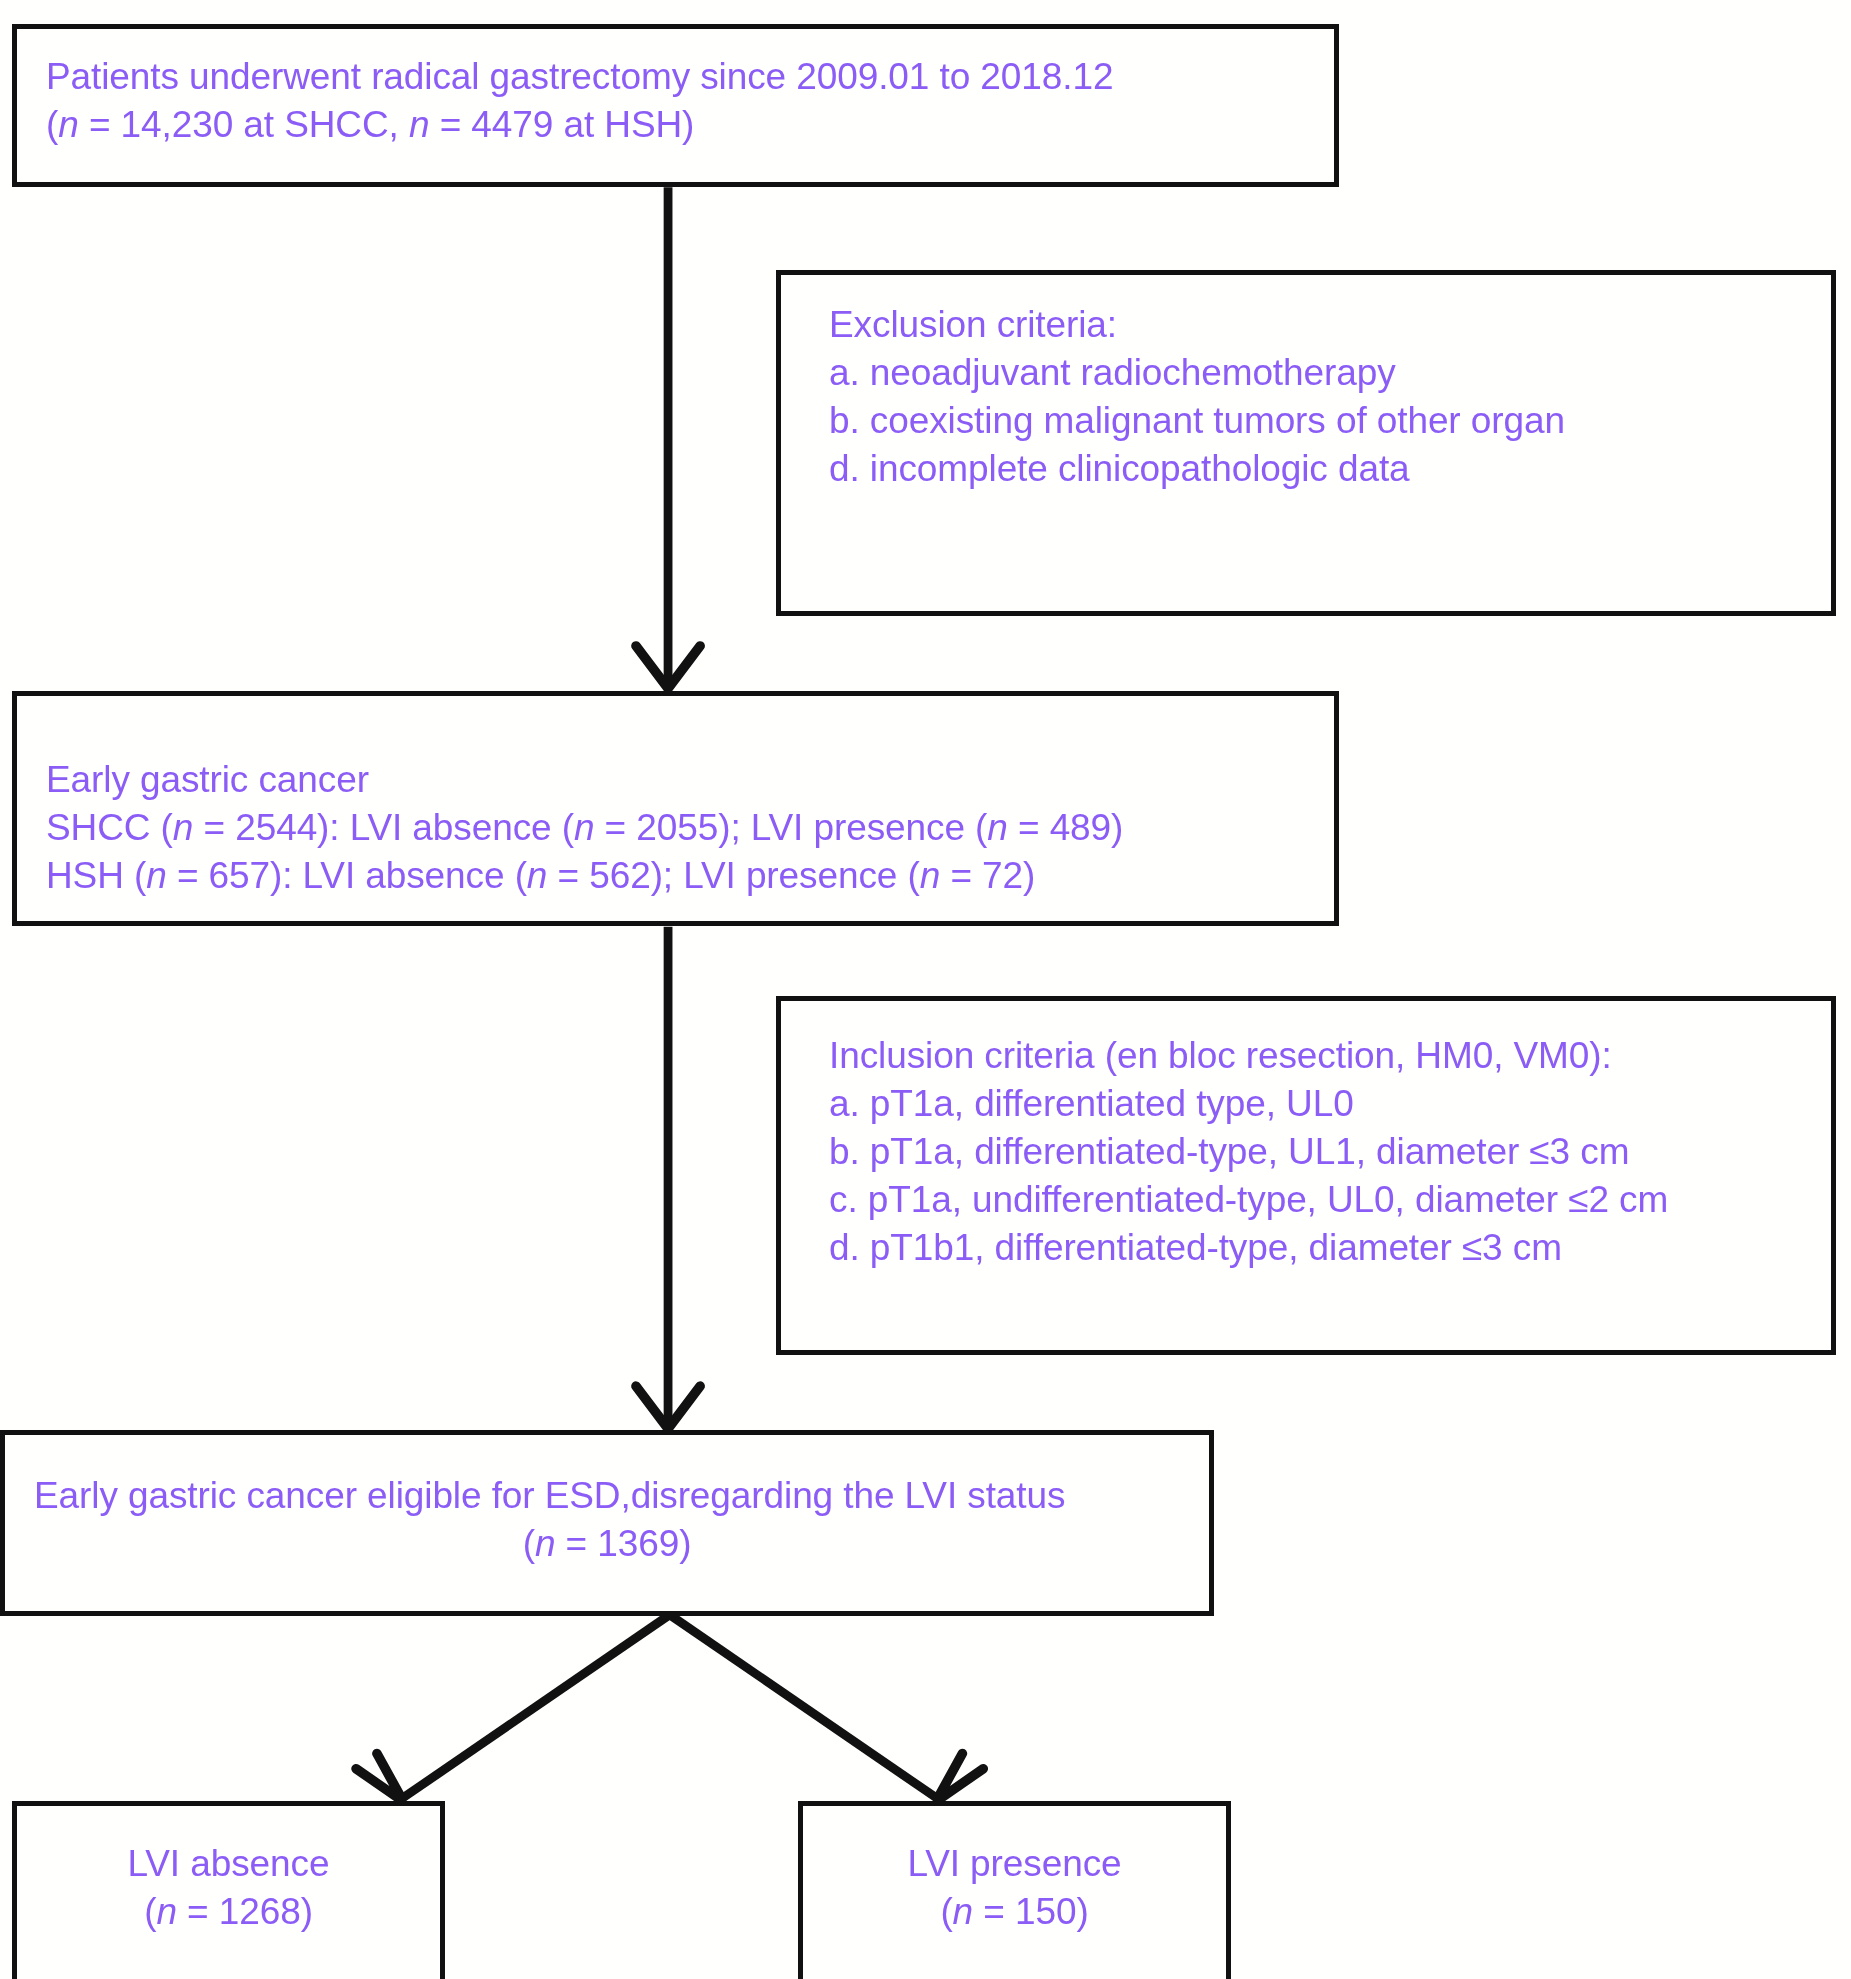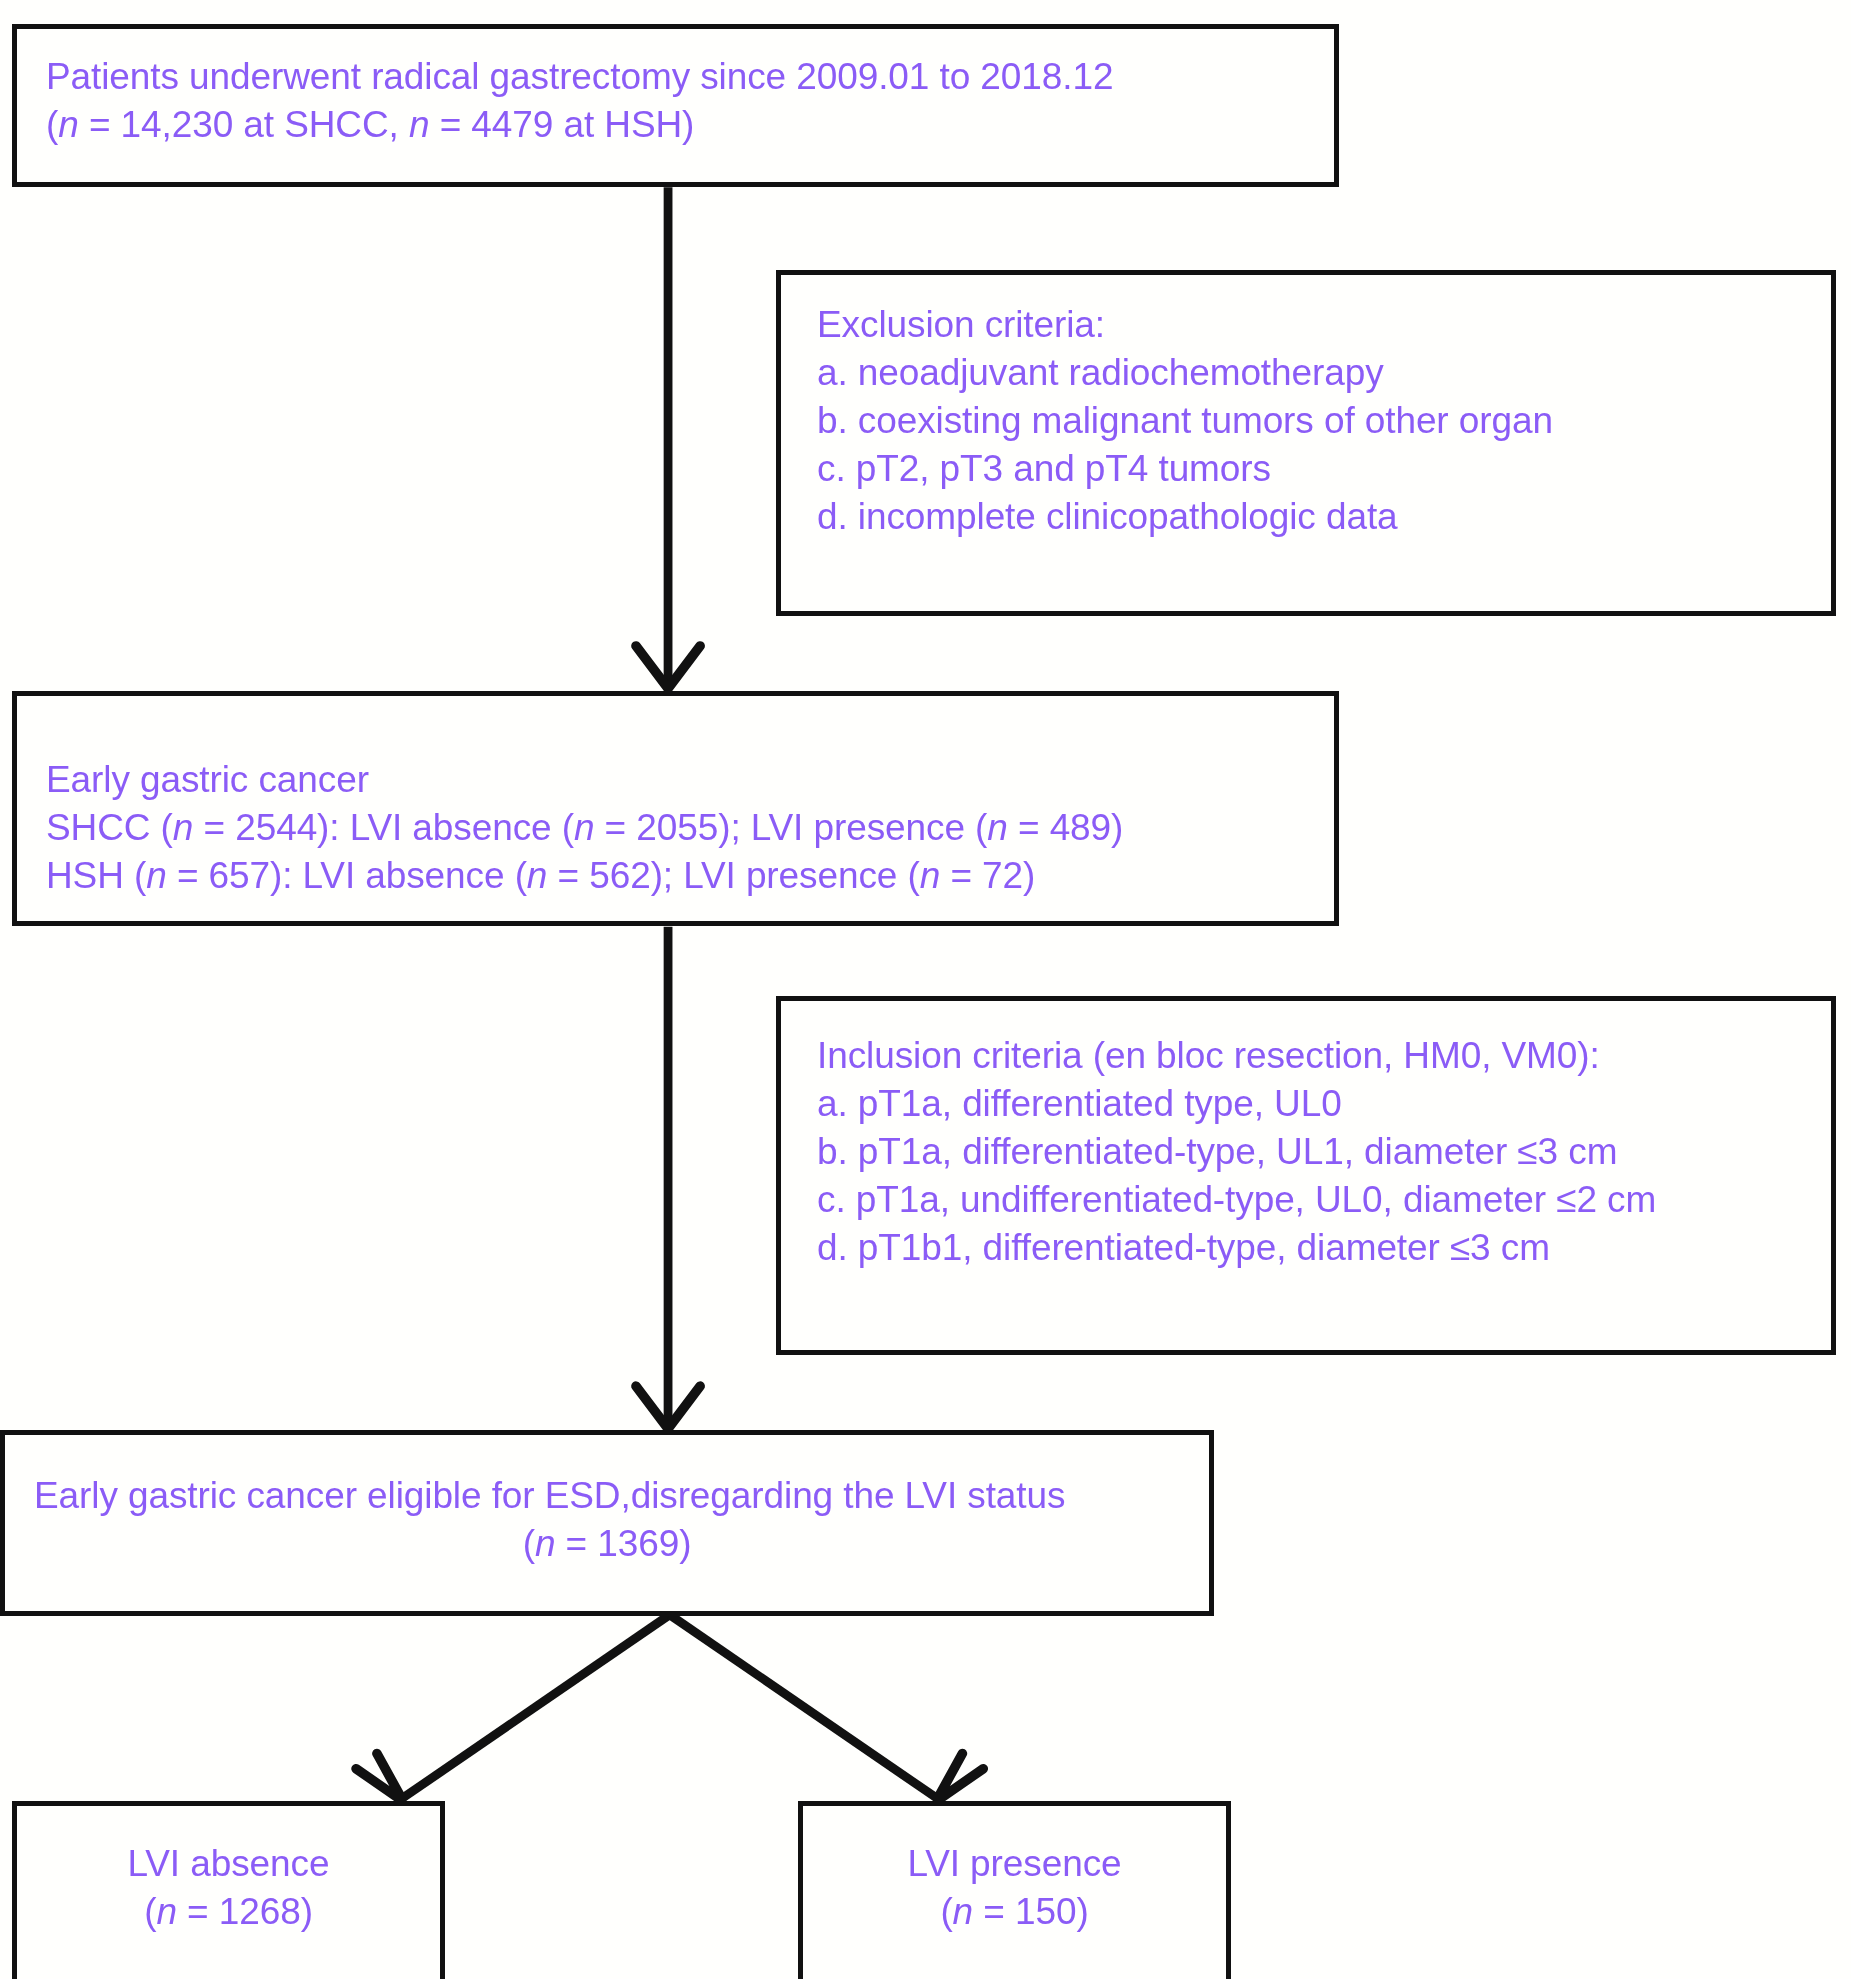--- a/index.html
+++ b/index.html
@@ -26,21 +26,21 @@
     position: absolute;
     left: 0; right: 0;
   }
   .line {
     font-size: 37px;
     line-height: 1.30;
     white-space: nowrap;
     letter-spacing: -0.1px;
   }
   .pad-l { padding-left: 29px; }
-  .pad-l-crit { padding-left: 36px; }
+  .pad-l-crit { padding-left: 48px; }
   .center { text-align: center; }
   .ital { font-style: italic; }
 
   
   #wires {
     position: absolute;
     left: 0; top: 0;
     width: 1851px;
     height: 1980px;
     pointer-events: none;
@@ -79,21 +79,20 @@
       <div class="line pad-l">Patients underwent radical gastrectomy since 2009.01 to 2018.12</div>
       <div class="line pad-l">(<span class="ital">n</span><span> = 14,230 at SHCC, </span><span class="ital">n</span><span> = 4479 at HSH)</span></div>
     </div>
   </div>
 
   <div class="box" style="left:776px; top:270px; width:1060px; height:346px;">
     <div class="box-inner" style="top:26px;">
       <div class="line pad-l-crit">Exclusion criteria:</div>
       <div class="line pad-l-crit">a. neoadjuvant radiochemotherapy</div>
       <div class="line pad-l-crit">b. coexisting malignant tumors of other organ</div>
-      <div class="line pad-l-crit">c. pT2, pT3 and pT4 tumors</div>
       <div class="line pad-l-crit">d. incomplete clinicopathologic data</div>
     </div>
   </div>
 
   <div class="box" style="left:12px; top:691px; width:1327px; height:235px;">
     <div class="box-inner" style="top:24px;margin-top:36px;">
       <div class="line pad-l">Early gastric cancer</div>
       <div class="line pad-l"><span>SHCC (</span><span class="ital">n</span><span> = 2544): LVI absence (</span><span class="ital">n</span><span> = 2055); LVI presence (</span><span class="ital">n</span><span> = 489)</span></div>
       <div class="line pad-l"><span>HSH (</span><span class="ital">n</span><span> = 657): LVI absence (</span><span class="ital">n</span><span> = 562); LVI presence (</span><span class="ital">n</span><span> = 72)</span></div>
     </div>

